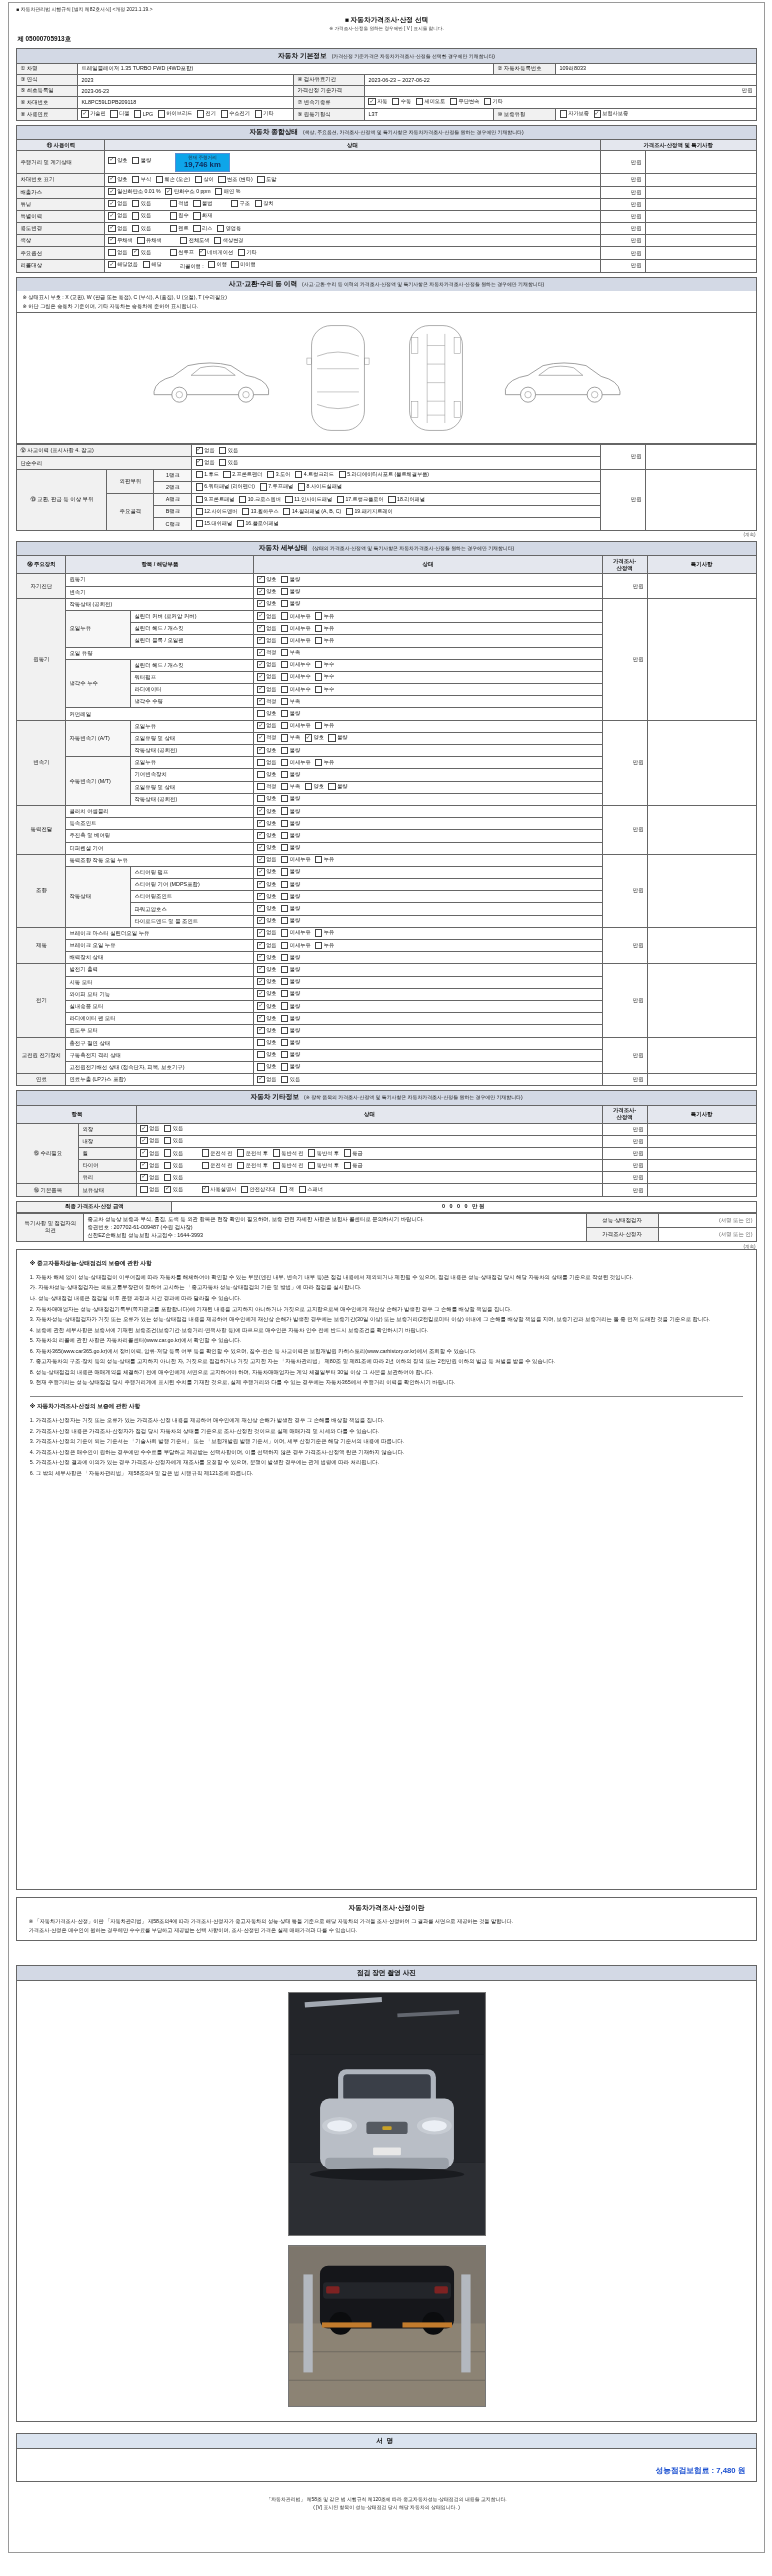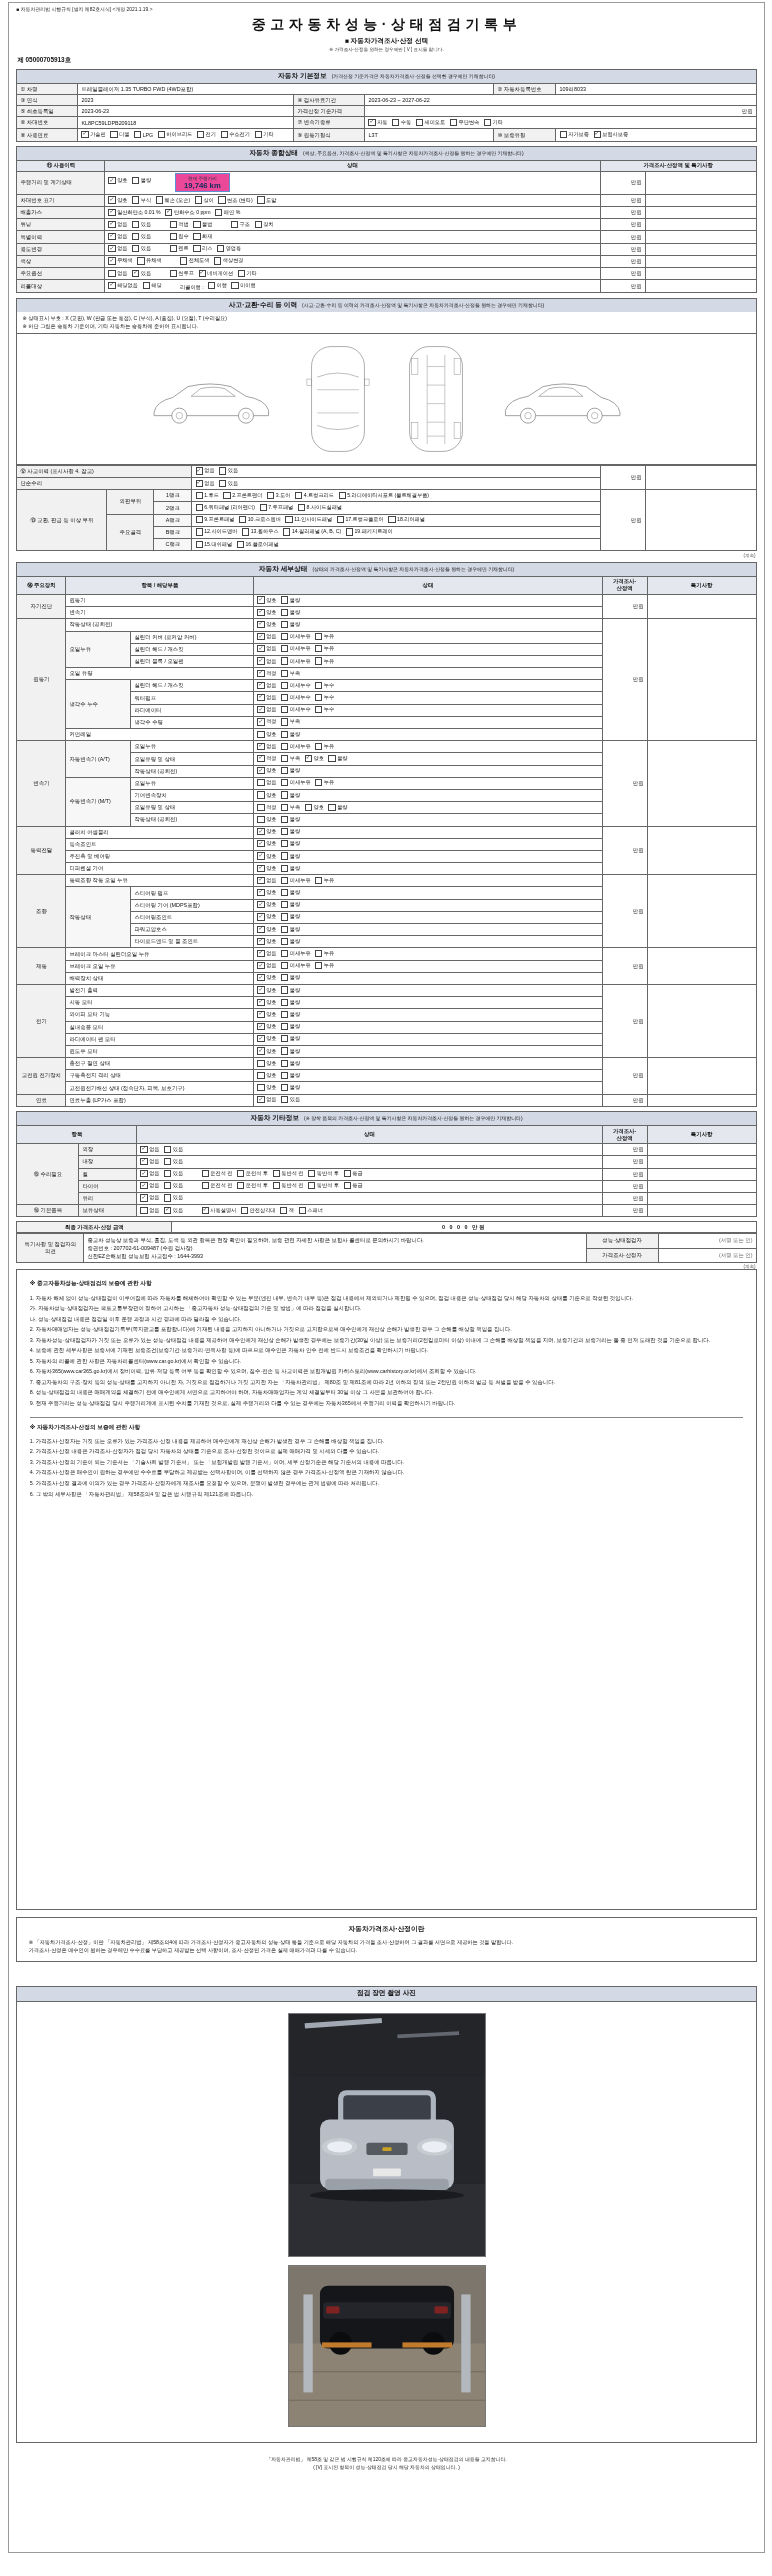--- a/index.html
+++ b/index.html
@@ -21,21 +21,21 @@
   .sub{background:#f7f7f7;}
   .hd{background:#e4e7ee;text-align:center;font-weight:bold;}
   .mw{text-align:right;font-size:5.2px;color:#222;}
   .nt{background:#fff;}
   .ctr{text-align:center;}
   .opt{display:inline-flex;align-items:center;margin-right:4.6px;white-space:nowrap;font-size:5.2px;}
   .cb{display:inline-block;width:5.2px;height:5.2px;border:0.5px solid #444;margin-right:1.5px;position:relative;background:#fff;flex:none;}
   .opt.on .cb::after{content:"✓";position:absolute;left:0px;top:-1.5px;font-size:5.7px;font-weight:bold;color:#111;}
   .plain{margin-right:4.1px;font-size:5.2px;}
   .gap2{margin-left:12.4px;}
-  .mile{display:inline-block;border:0.5px solid #5b8fd4;background:#ec4899;padding:1.5px 8.2px;margin-left:17.5px;vertical-align:middle;text-align:center;}
+  .mile{display:inline-block;border:0.5px solid #5b8fd4;background:#0ea5e9;padding:1.5px 8.2px;margin-left:17.5px;vertical-align:middle;text-align:center;}
   .milelab{display:block;font-size:4.6px;color:#234;}
   .mileval{display:block;font-size:7.7px;font-weight:bold;color:#0f2c5c;}
   .legendbox{border:0.5px solid #666;border-top:none;padding:2.1px 5.2px;font-size:5.2px;line-height:1.6;}
   .diagrams{border:0.5px solid #666;border-top:none;display:flex;justify-content:center;align-items:center;gap:28px;padding:7.2px 0;background:#fff;}
   .contmark{text-align:right;font-size:4.6px;color:#555;margin:1.5px 1px 0 0;}
   .finlab{font-weight:bold;font-size:6.4px;background:#f1f1f1;text-align:center;}
   .finval{font-weight:bold;font-size:6.7px;text-align:center;letter-spacing:1.5px;}
   .rmk{font-size:4.9px;line-height:1.5;white-space:pre-line;vertical-align:top;}
   .signcell{text-align:right;color:#666;font-size:4.9px;}
   .ntitle{border:0.5px solid #666;border-bottom:none;text-align:center;font-weight:bold;font-size:7.2px;letter-spacing:5.2px;padding:3.1px 0;margin-top:6.2px;background:#fff;}
@@ -59,21 +59,20 @@
 </style>
 </head>
 <body>
 
 <div class="canvas">
 <div class="sheet">
 
   <div class="formref">■ 자동차관리법 시행규칙 [별지 제82호서식] &lt;개정 2021.1.19.&gt;</div>
 
   <div class="titlewrap">
-    <div class="title">중고자동차성능·상태점검기록부</div>
     <div class="subtitle">■ 자동차가격조사·산정 선택</div>
     <div class="subnote">※ 가격조사·산정을 원하는 경우에만 [ V ] 표시를 합니다.</div>
   </div>
   <div class="docno">제 05000705913호</div>
 
   <div class="band">
     <span class="btitle">자동차 기본정보</span>
     <span class="bnote">(가격산정 기준가격은 자동차가격조사·산정을 선택한 경우에만 기재합니다)</span>
   </div>
   <table class="frm">
@@ -1325,20 +1324,29 @@
         <rect x="72" y="78" width="26" height="14" rx="3" fill="#7e2222"></rect>
         <rect x="282" y="78" width="26" height="14" rx="3" fill="#7e2222"></rect>
         <circle cx="100" cy="150" r="22" fill="#0b0c0e"></circle>
         <circle cx="280" cy="150" r="22" fill="#0b0c0e"></circle>
         <rect x="64" y="148" width="96" height="10" fill="#c27b2c"></rect>
         <rect x="220" y="148" width="96" height="10" fill="#c27b2c"></rect>
       </svg>
     </div>
   </div>
 
+  <div class="signbox">
+    <div class="signband">서명</div>
+    <div class="signbody">
+      <div class="fee">
+        <span>성능점검보험료 :</span>
+        <span>7,480 원</span>
+      </div>
+    </div>
+  </div>
 
   <div class="footer">
     <div>「자동차관리법」 제58조 및 같은 법 시행규칙 제120조에 따라 중고자동차성능·상태점검의 내용을 고지합니다.</div>
     <div>( [V] 표시된 항목이 성능·상태점검 당시 해당 자동차의 상태입니다. )</div>
   </div>
 
 </div>
 </div>
 
 

